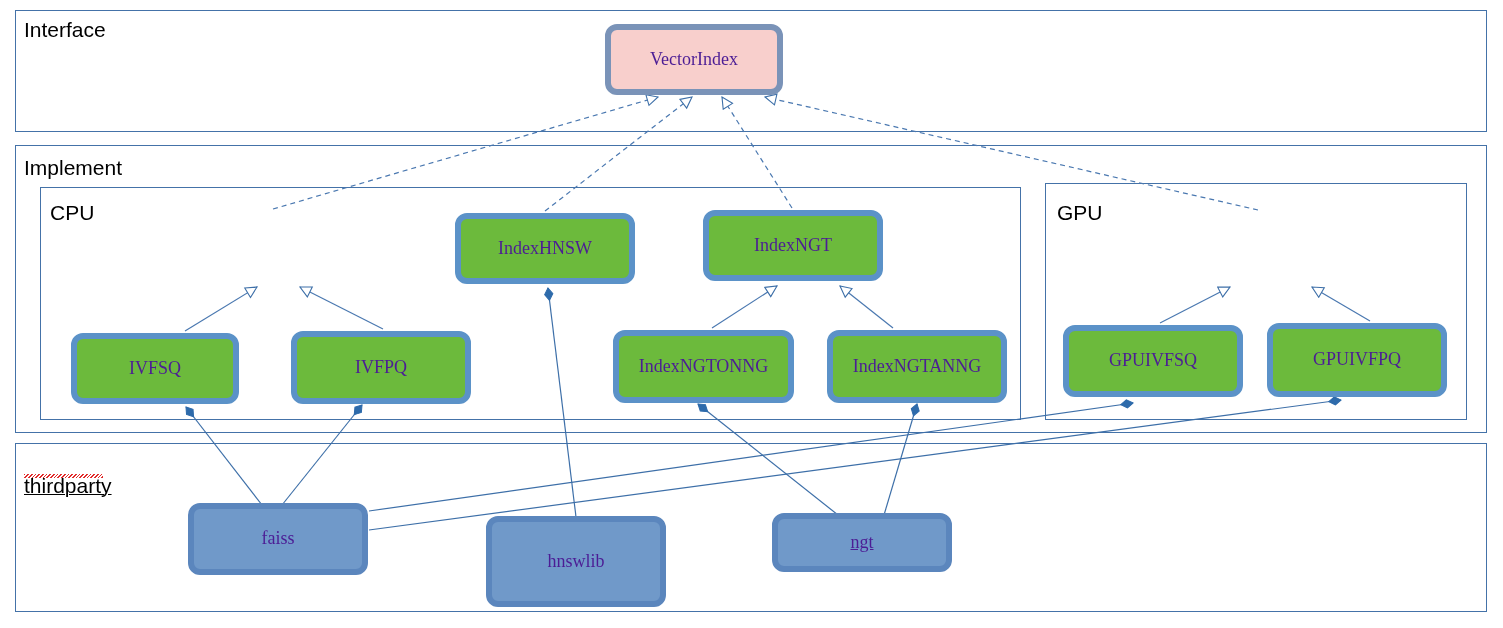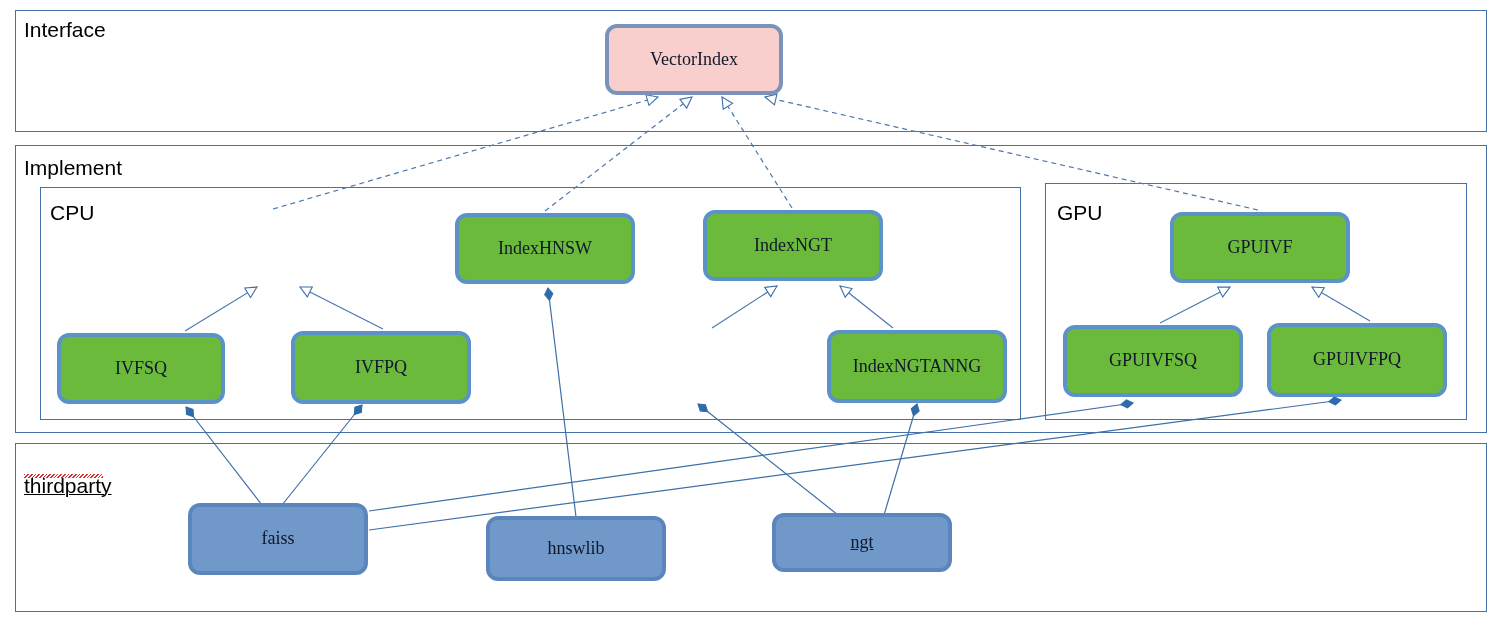--- a/index.html
+++ b/index.html
@@ -51,24 +51,24 @@
   }
   .node {
     position: absolute;
     box-sizing: border-box;
     border-radius: 12px;
     display: flex;
     align-items: center;
     justify-content: center;
     font-family: "Liberation Serif", serif;
     font-size: 18px;
-    color: #0f172a;
+    color: #4c1d95;
     text-align: center;
     line-height: 1.1;
-    border: 4px solid #4d7c0f;
+    border: 6px solid #4d7c0f;
     z-index: 3;
   }
   .node.iface {
     background: #f8cfcc;
     border-color: #7a93b8;
   }
   .node.impl {
     background: #6cba3c;
     border-color: #5b92c8;
   }
@@ -135,32 +135,32 @@
     </g>
   </svg>
 
   <div class="node iface" style="left:605px; top:24px; width:178px; height:71px;">VectorIndex</div>
 
 
   <div class="node impl" style="left:455px; top:213px; width:180px; height:71px;">IndexHNSW</div>
 
   <div class="node impl" style="left:703px; top:210px; width:180px; height:71px;">IndexNGT</div>
 
-  <div class="node impl" style="left:1170px; top:212px; width:180px; height:71px;">GPUIVF</div>
 
-  <div class="node impl" style="left:57px; top:333px; width:168px; height:71px;">IVFSQ</div>
+  <div class="node impl" style="left:71px; top:333px; width:168px; height:71px;">IVFSQ</div>
 
   <div class="node impl" style="left:291px; top:331px; width:180px; height:73px;">IVFPQ</div>
 
+  <div class="node impl" style="left:613px; top:330px; width:181px; height:73px;">IndexNGTONNG</div>
 
   <div class="node impl" style="left:827px; top:330px; width:180px; height:73px;">IndexNGTANNG</div>
 
   <div class="node impl" style="left:1063px; top:325px; width:180px; height:72px;">GPUIVFSQ</div>
 
   <div class="node impl" style="left:1267px; top:323px; width:180px; height:74px;">GPUIVFPQ</div>
 
   <div class="node third" style="left:188px; top:503px; width:180px; height:72px;">faiss</div>
 
-  <div class="node third" style="left:486px; top:516px; width:180px; height:65px;">hnswlib</div>
+  <div class="node third" style="left:486px; top:516px; width:180px; height:91px;">hnswlib</div>
 
   <div class="node third" style="left:772px; top:513px; width:180px; height:59px;text-decoration:underline;">ngt</div>
 
 </div>
 
 </body></html>

